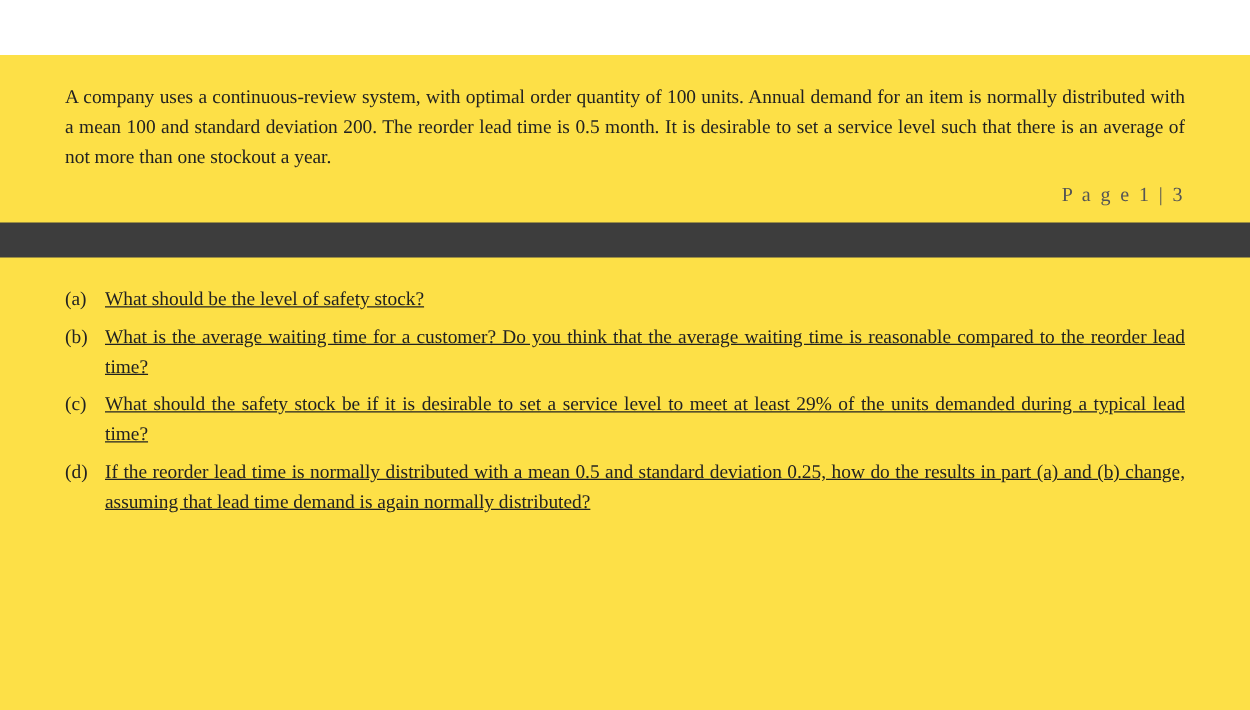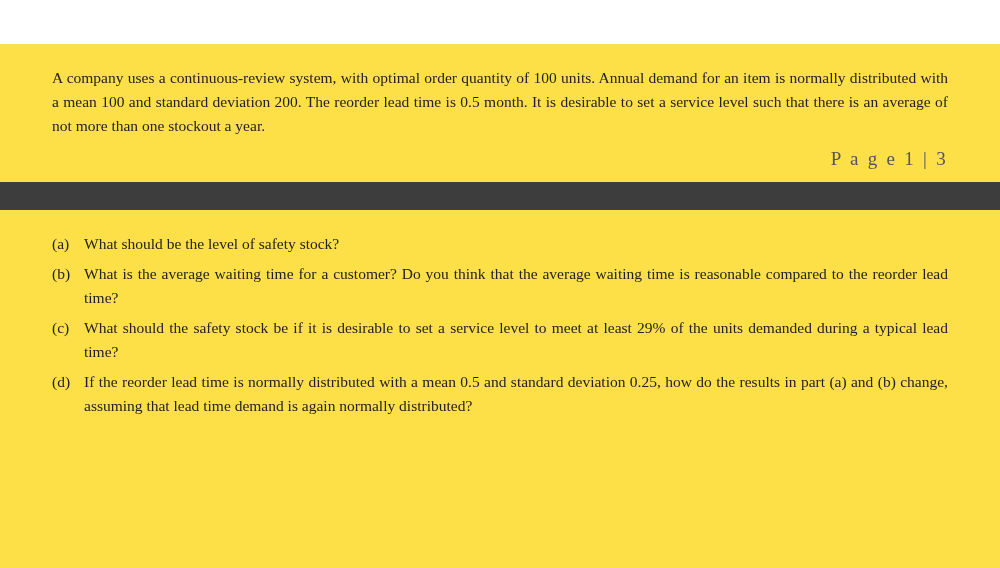--- a/index.html
+++ b/index.html
@@ -38,21 +38,21 @@
 
     .page-number-row {
       display: flex;
       justify-content: flex-end;
       padding-right: 52px;
       padding-top: 10px;
       padding-bottom: 8px;
     }
 
     .page-number {
-      font-size: 19px;
+      font-size: 16px;
       letter-spacing: 0.12em;
       color: #555555;
       font-style: normal;
     }
 
     .dark-bar {
       width: 100%;
       height: 28px;
       background: #3d3d3d;
       margin-top: 4px;
@@ -77,20 +77,21 @@
     .question-label {
       min-width: 32px;
       font-size: 15.5px;
     }
 
     .question-text {
       flex: 1;
       text-align: justify;
       font-size: 15.5px;
       line-height: 1.55;
+      text-decoration: underline;
     }
   </style>
 </head>
 <body>
 
 <div class="page-container">
 
   <div class="top-section">
     <p class="paragraph-text">A company uses a continuous-review system, with optimal order quantity of 100 units. Annual demand for an item is normally distributed with a mean 100 and standard deviation 200. The reorder lead time is 0.5 month. It is desirable to set a service level such that there is an average of not more than one stockout a year.</p>
   </div>

